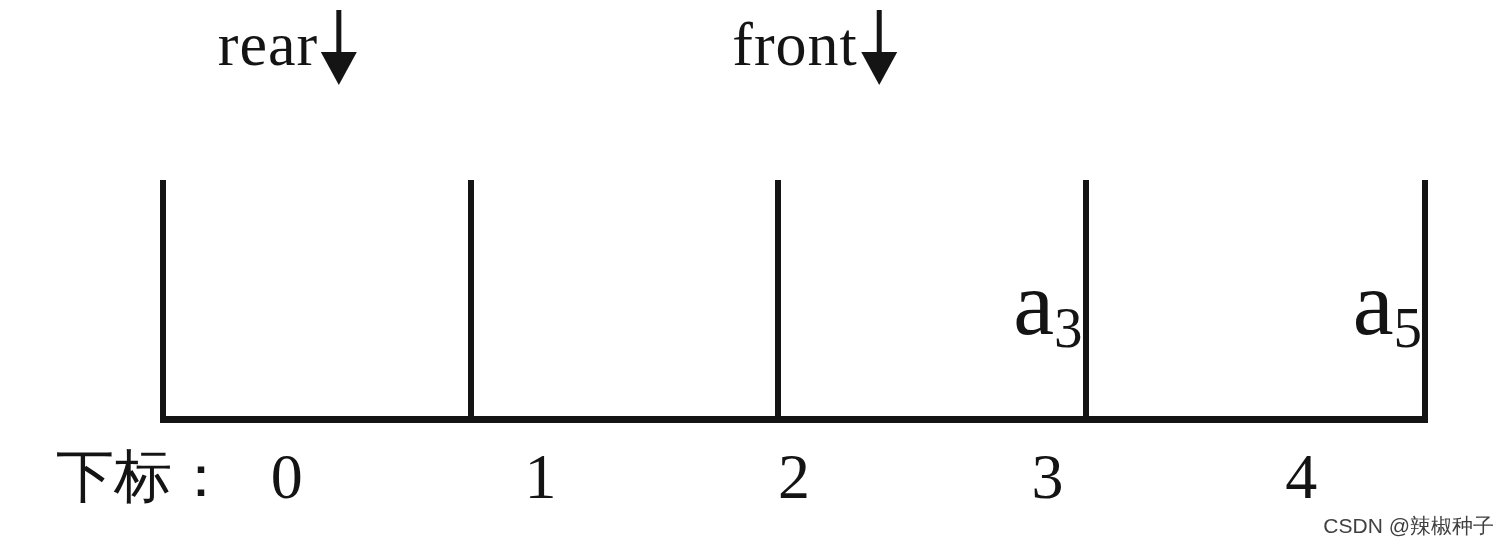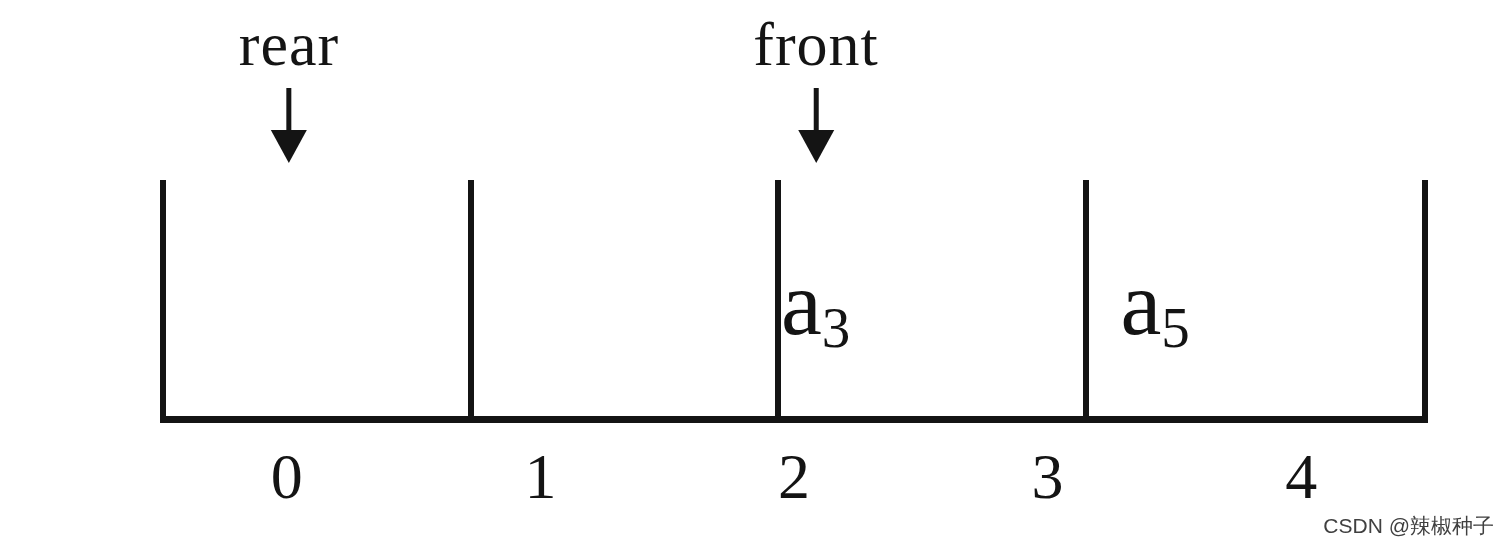--- a/index.html
+++ b/index.html
@@ -16,22 +16,22 @@
     font-family: "Liberation Serif", "DejaVu Serif", serif;
     color: #141414;
   }
 
   
   .pointer {
     position: absolute;
     top: 6px;
     transform: translateX(-50%);
     display: flex;
-    flex-direction: column;
-    align-items: center;
+    flex-direction: row;
+    align-items: flex-start;
   }
   .pointer-rear  { left: 289px; }
   .pointer-front { left: 794px; margin-left: 22px; }
   .pointer-label {
     font-size: 62px;
     line-height: 1.25;
     letter-spacing: 1px;
     white-space: nowrap;
   }
   .arrow-svg { display: block; margin-top: 4px; }
@@ -44,21 +44,21 @@
     width: 1268px;
     height: 236px;
     border-bottom: 7px solid #141414;
     display: flex;
   }
   .cell {
     flex: 1;
     border-left: 6px solid #141414;
     display: flex;
     align-items: center;
-    justify-content: flex-start;
+    justify-content: flex-end;
   }
   .cell:last-child { border-right: 6px solid #141414; padding-left: 32px; }
   .cell-value {
     font-size: 92px;
     line-height: 1;
     padding-top: 10px;
   }
   .cell-value sub {
     font-size: 0.62em;
     line-height: 0;
@@ -128,20 +128,21 @@
       <span class="cell-value"><span></span><sub></sub></span>
     </div>
     <div class="cell">
       <span class="cell-value"><span>a</span><sub>3</sub></span>
     </div>
     <div class="cell">
       <span class="cell-value"><span>a</span><sub>5</sub></span>
     </div>
   </div>
 
+  <div class="index-label">下标：</div>
   <div class="index-row">
     <div class="index-value">0</div>
     <div class="index-value">1</div>
     <div class="index-value">2</div>
     <div class="index-value">3</div>
     <div class="index-value">4</div>
   </div>
 
   <div class="watermark">CSDN @辣椒种子</div>
 

